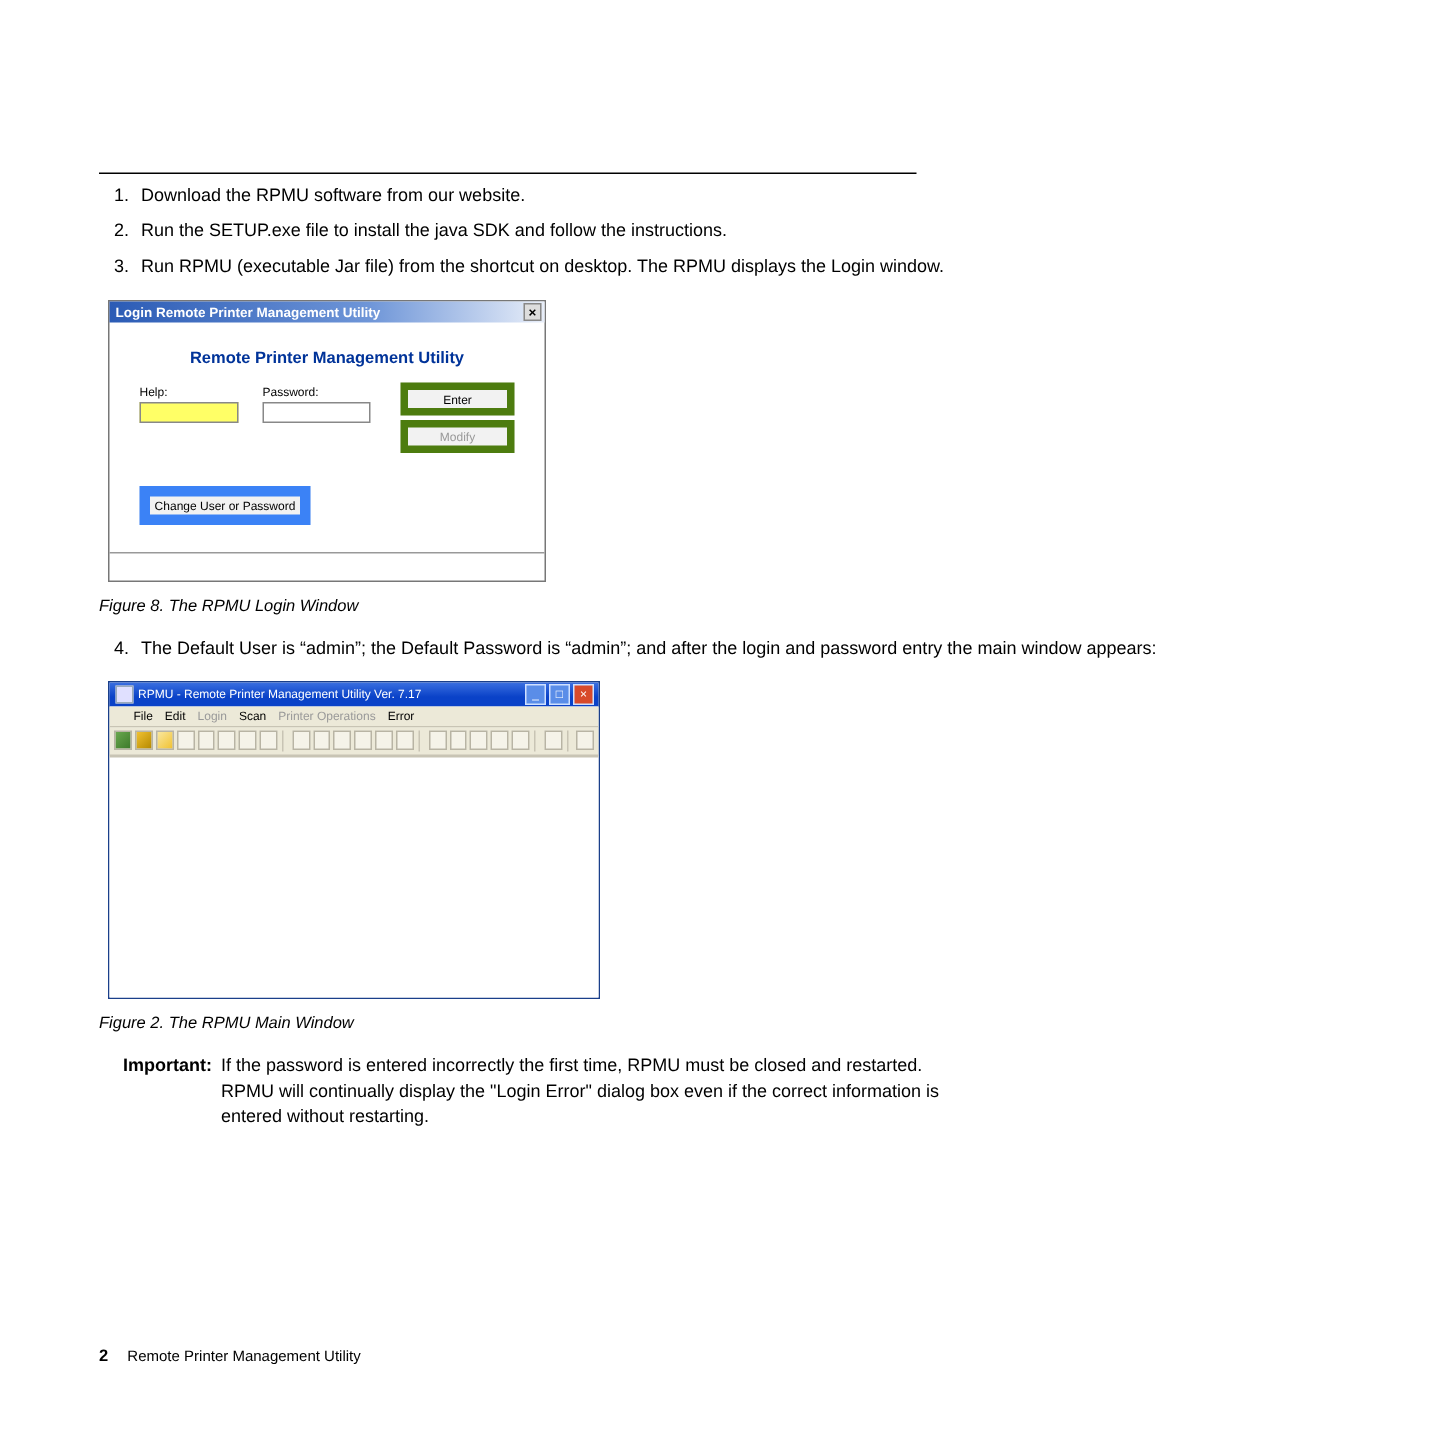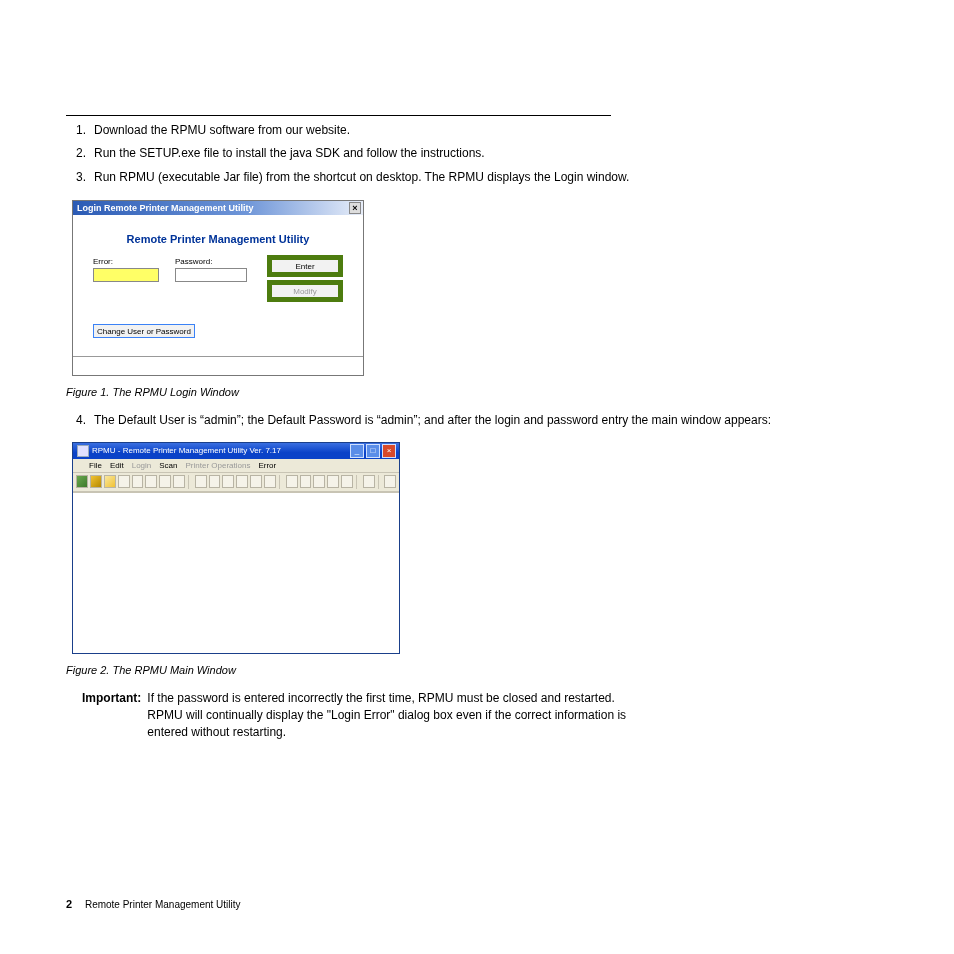--- a/index.html
+++ b/index.html
@@ -104,21 +104,21 @@
   .login-fields { display:flex; gap:16px; font-size:8px; margin-bottom:3px;}
   .field { display:flex; flex-direction:column; gap:2px; }
   .field label { font-size:8px; }
   .input-box { height:12px; border:1px solid #888; }
   .input-user { width:64px; background: var(--yellow); }
   .input-pass { width:70px; background:#fff; }
   .login-btns { display:flex; flex-direction:column; gap:3px; align-items:flex-end; margin-top:-2px;}
   .btn-xs { width:66px; height:12px; font-size:8px; border:5px solid #4d7c0f; background:#f2f2f2; display:flex; align-items:center; justify-content:center;}
   .btn-disabled { color:#999; }
   .change-user { margin-top:22px;}
-  .btn-change { width:100px; height:12px; font-size:8px; border:1px solid #3b82f6; background:#f2f2f2; display:flex; align-items:center; justify-content:center;}
+  .btn-change { width:100px; height:12px; font-size:8px; border:7px solid #3b82f6; background:#f2f2f2; display:flex; align-items:center; justify-content:center;}
   .login-footer-line { border-top:1px solid #999; margin: 18px -20px 0 -20px; height:10px; }
 
   
   .main-window {
     width: 326px;
     margin: 10px 0 0 6px;
     border: 1px solid #1a3f8a;
     font-family: Tahoma, Arial, sans-serif;
   }
   .xp-titlebar {
@@ -189,41 +189,41 @@
   <div class="login-window">
     <div class="login-titlebar">
       <span>Login Remote Printer Management Utility</span>
       <span class="close">×</span>
     </div>
     <div class="login-body">
       <div class="login-title">Remote Printer Management Utility</div>
       <div style="display:flex; align-items:flex-start;">
         <div class="login-fields" style="flex:1;">
           <div class="field">
-            <label>Error:</label>
+            <label>Help:</label>
             <div class="input-box input-user"></div>
           </div>
           <div class="field">
             <label>Password:</label>
             <div class="input-box input-pass"></div>
           </div>
         </div>
         <div class="login-btns">
           <div class="btn-xs">Enter</div>
           <div class="btn-xs btn-disabled">Modify</div>
         </div>
       </div>
       <div class="change-user">
         <div class="btn-change">Change User or Password</div>
       </div>
       <div class="login-footer-line"></div>
     </div>
   </div>
 
-  <div class="caption">Figure 1. The RPMU Login Window</div>
+  <div class="caption">Figure 8. The RPMU Login Window</div>
 
   <ol class="steps" start="4" style="counter-reset: step 3;">
     <li>The Default User is “admin”; the Default Password is “admin”; and after the login and password entry the main window appears:</li>
   </ol>
 
   <div class="main-window">
     <div class="xp-titlebar">
       <div class="xp-title-left">
         <div class="xp-appicon"></div>
         <span>RPMU - Remote Printer Management Utility Ver. 7.17</span>

